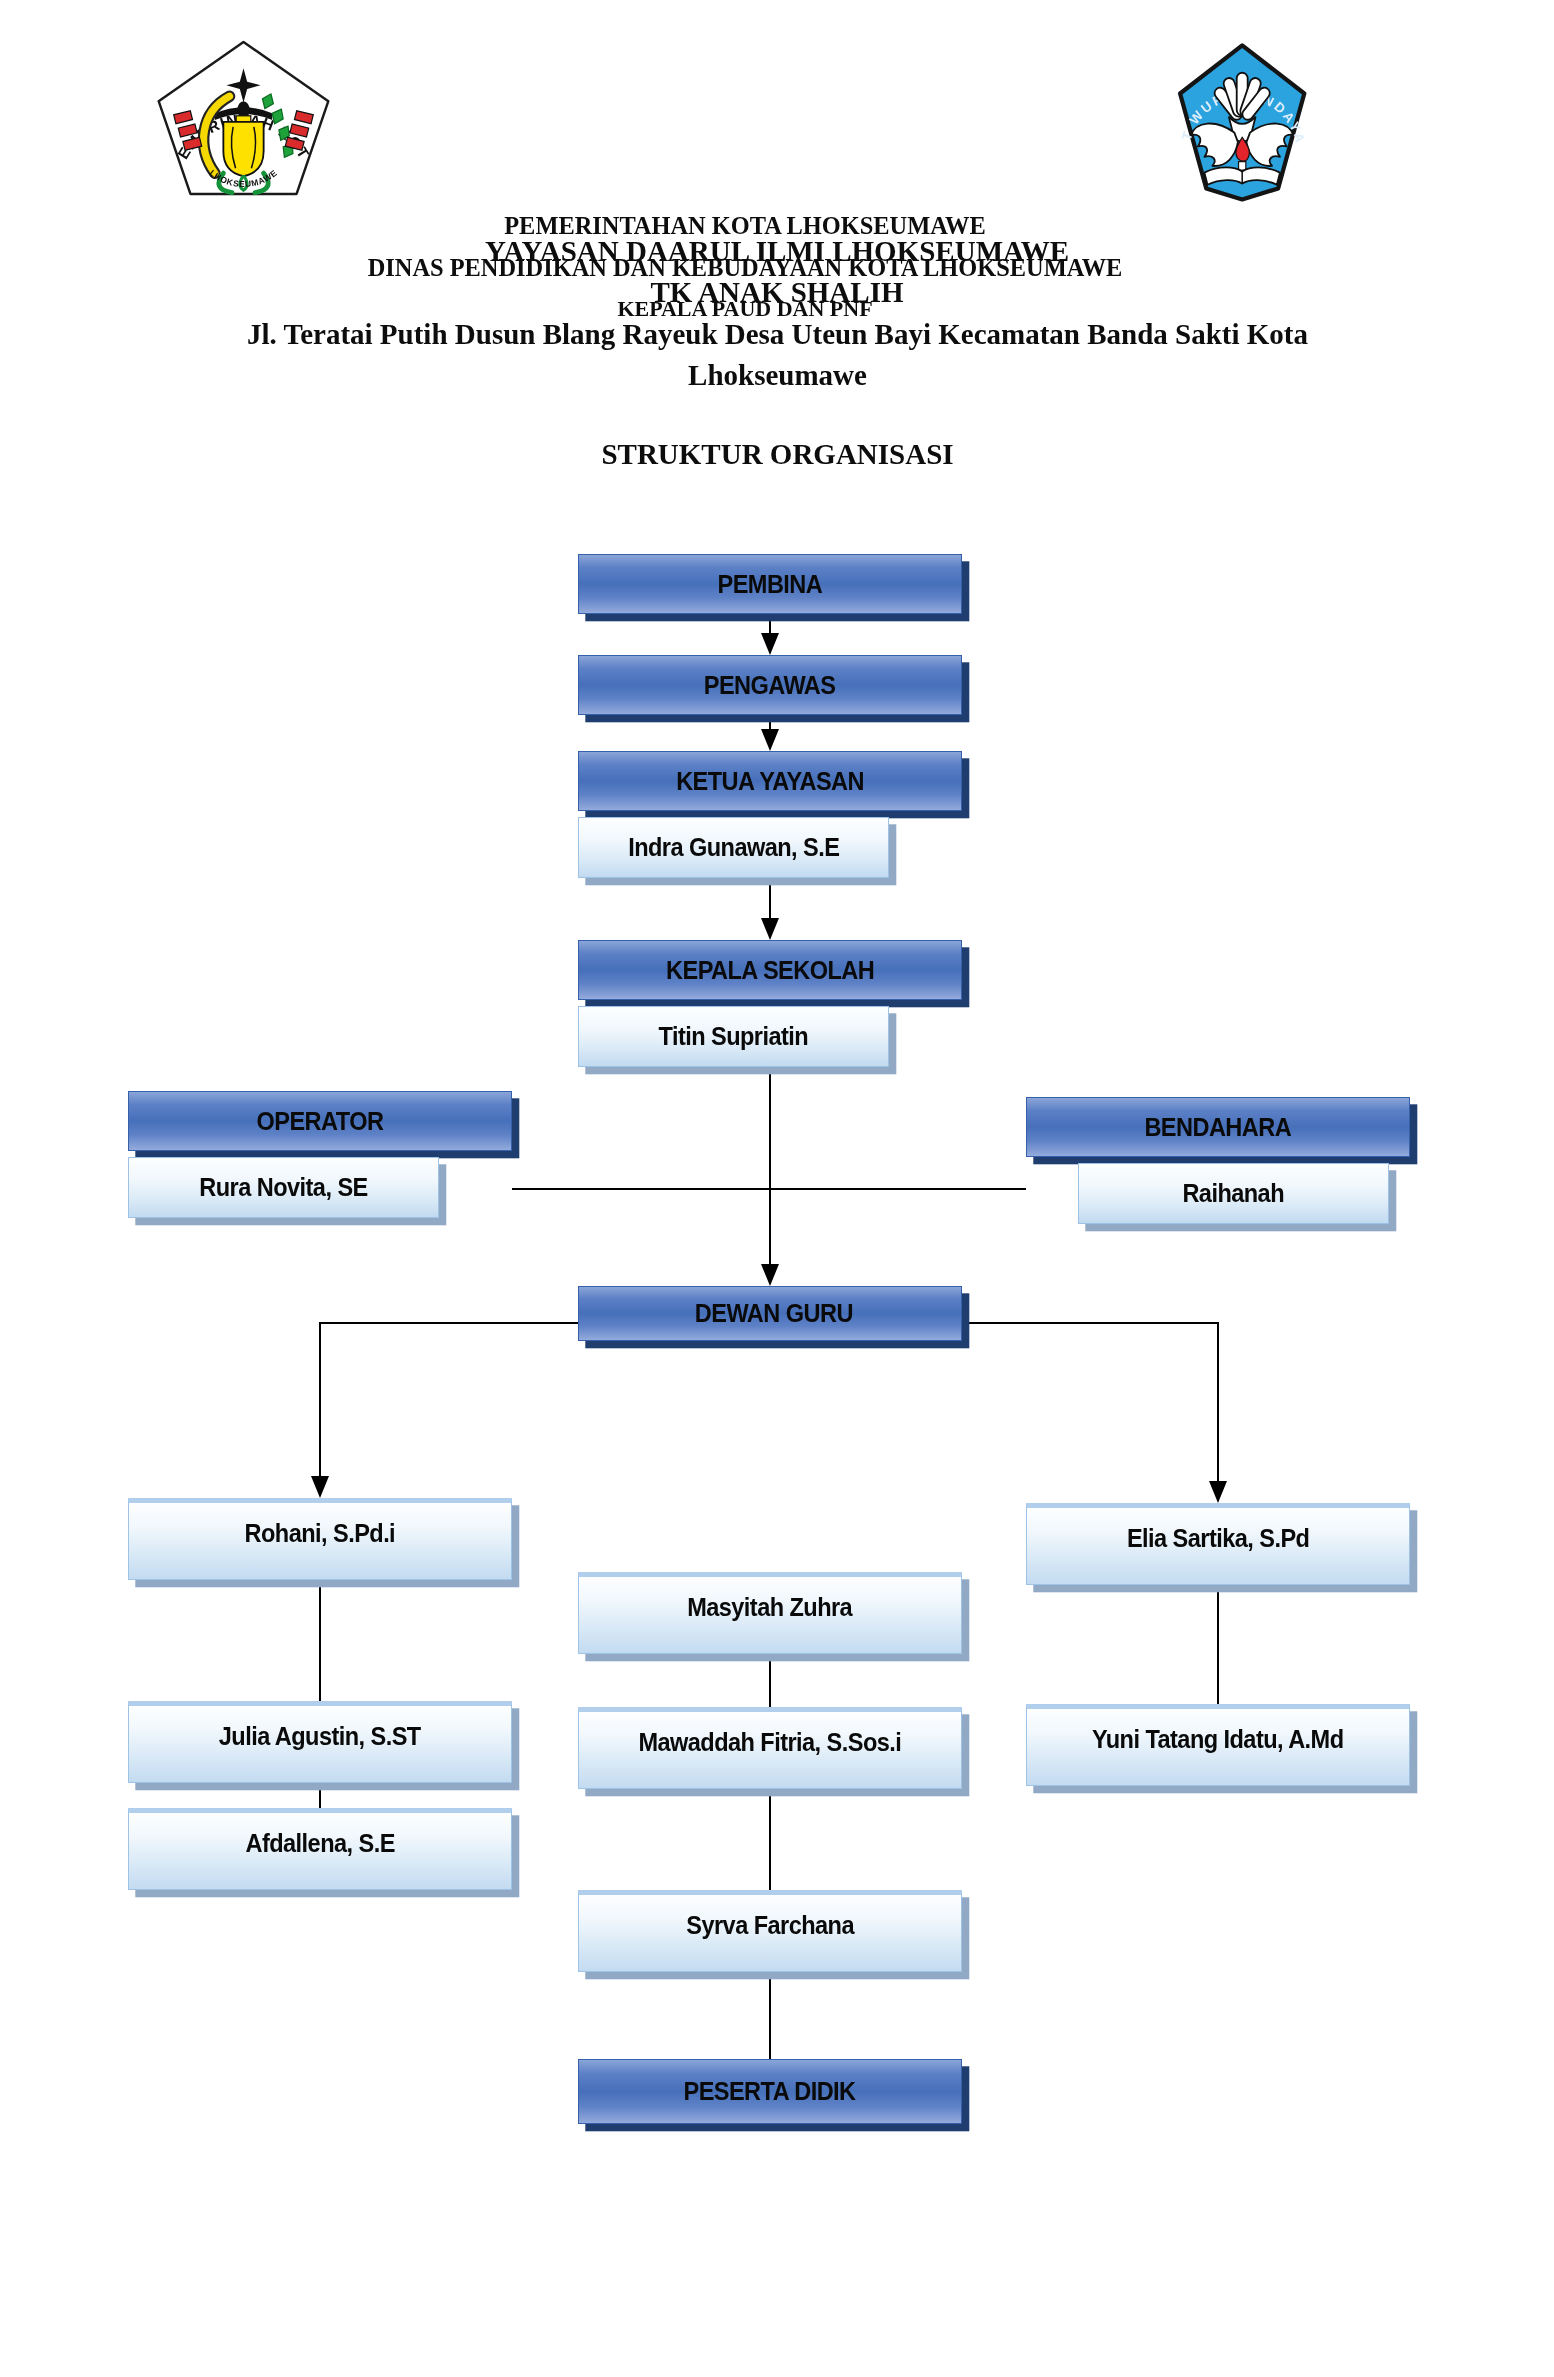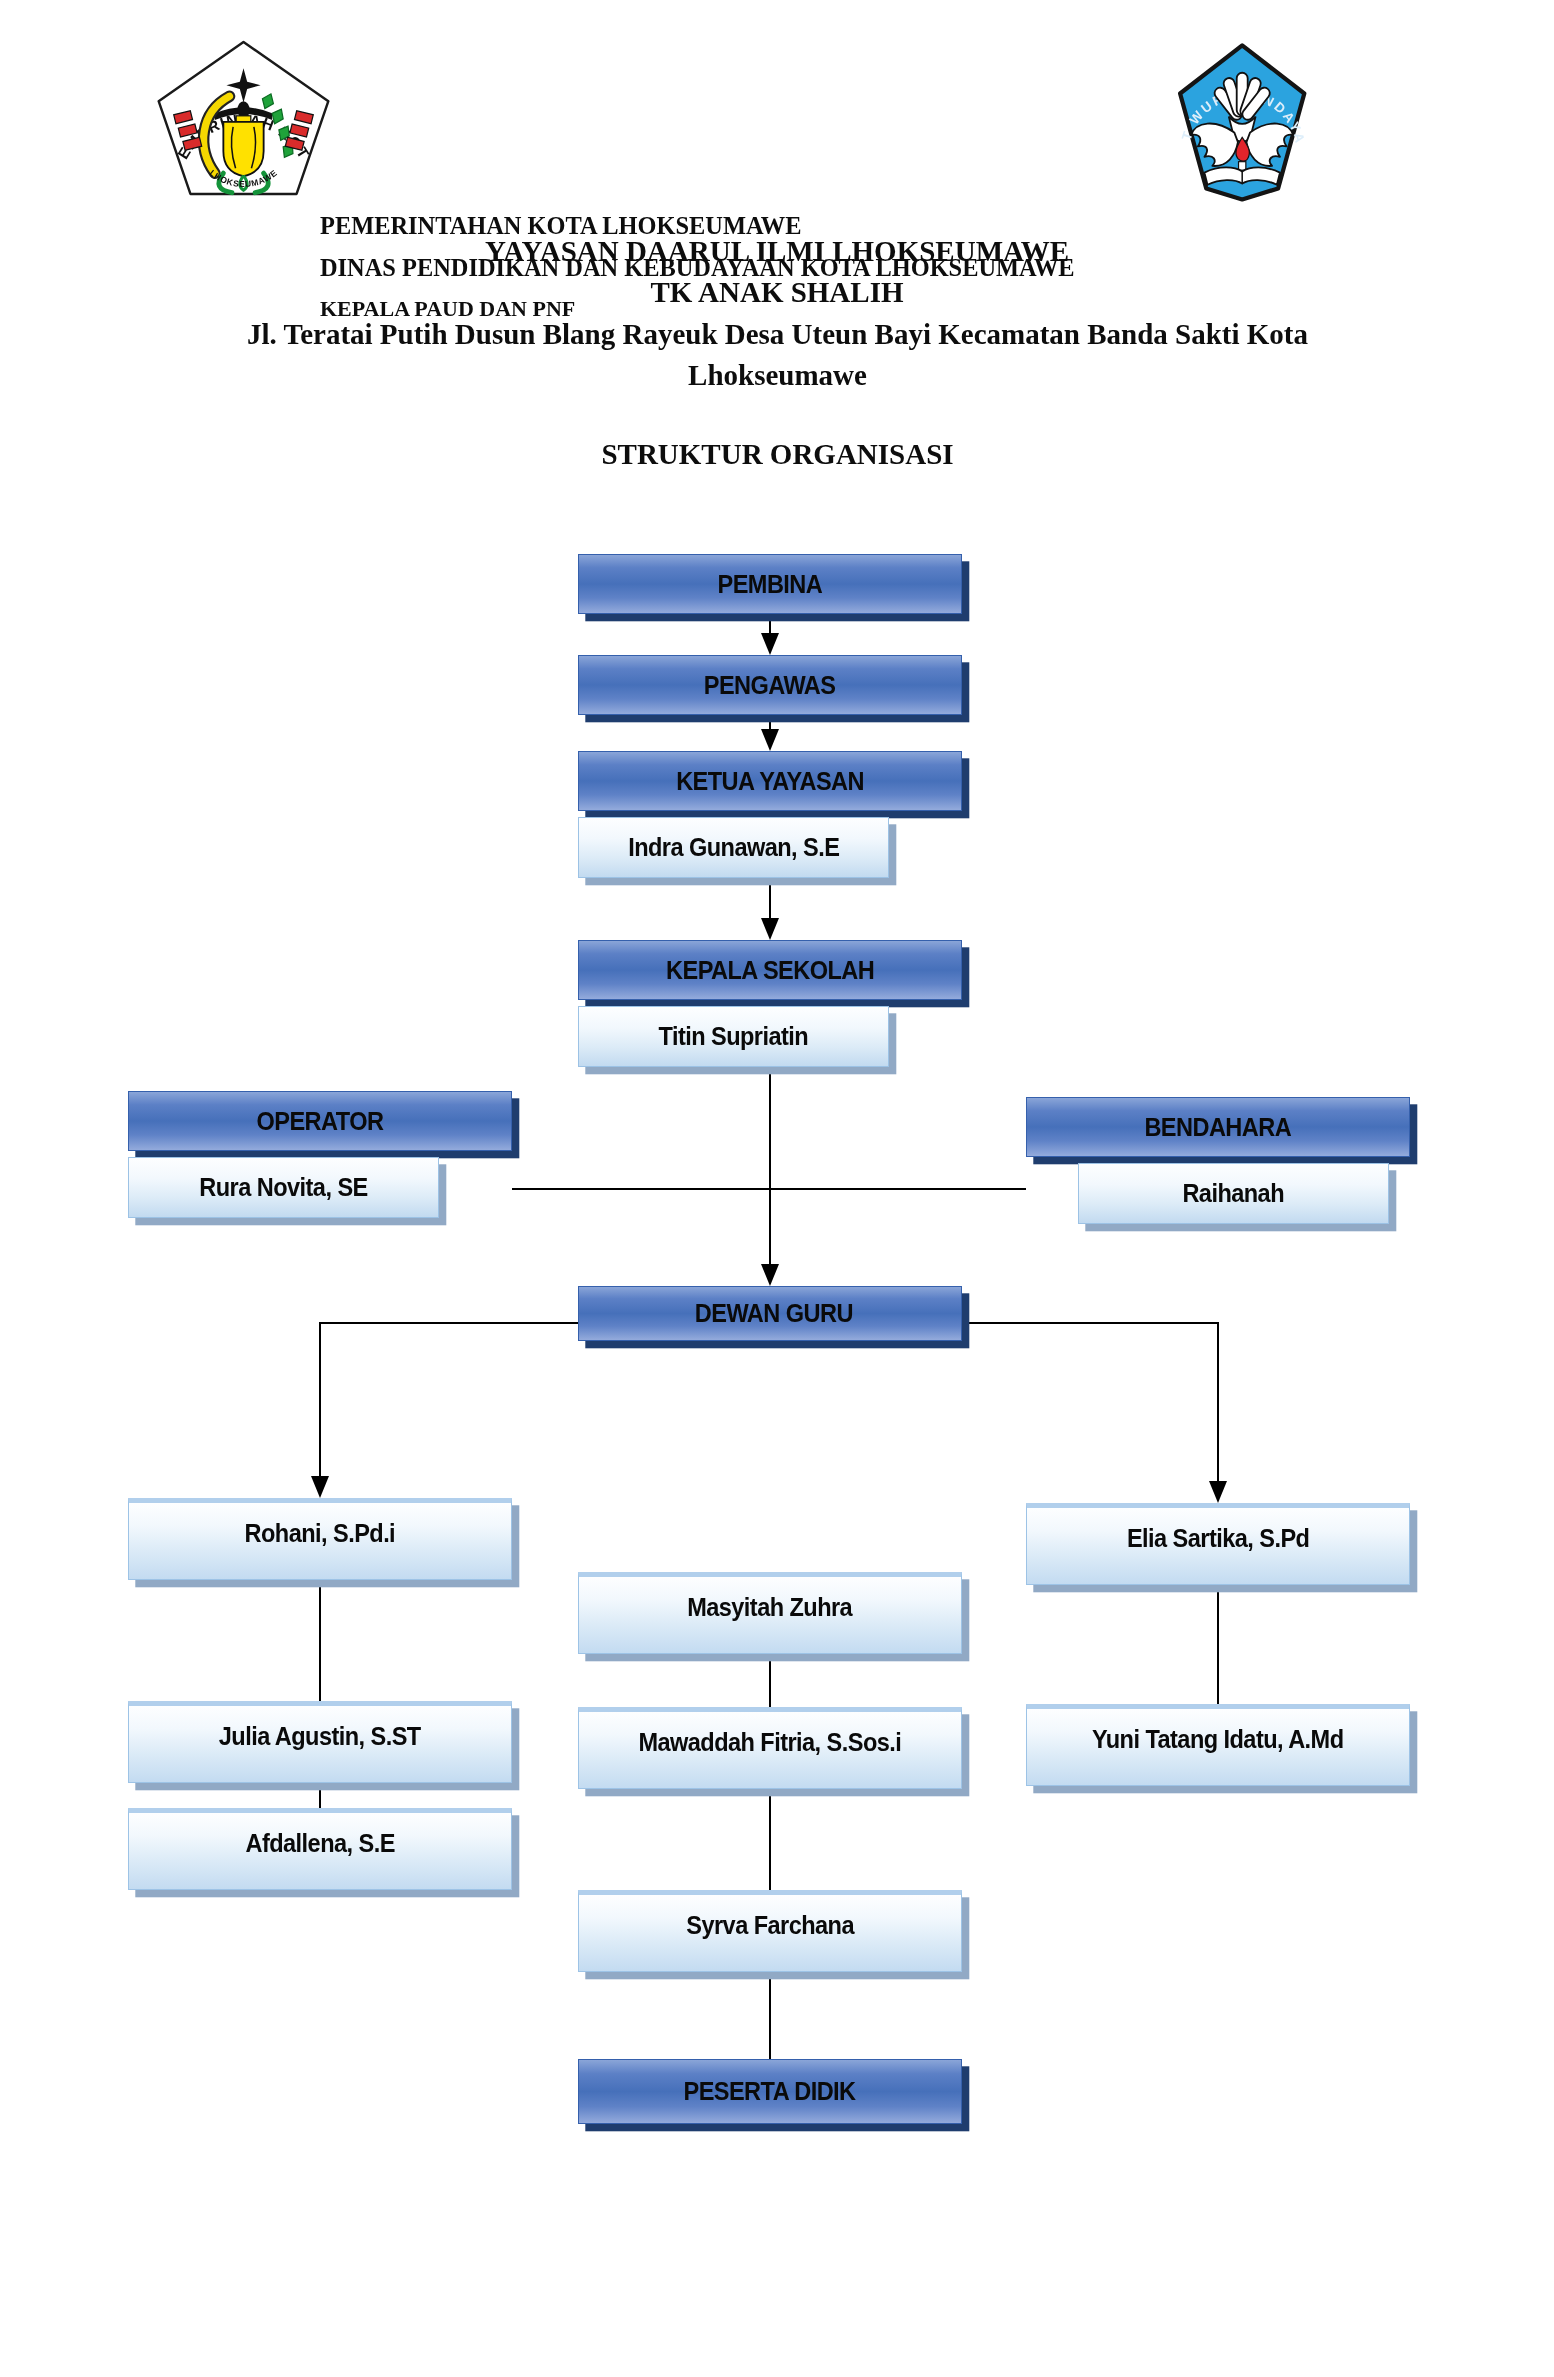--- a/index.html
+++ b/index.html
@@ -5,21 +5,21 @@
   * { margin:0; padding:0; box-sizing:border-box; }
   html,body { background:#ffffff; }
   body {
     width:1554px; height:2377px; position:relative;
     font-family:"Liberation Sans", sans-serif;
   }
   .abs { position:absolute; }
 
   
   .hdr-line {
-    position:absolute; left:320px; width:866px; text-align:left;
+    position:absolute; left:312px; width:866px; text-align:center;
     font-family:"Liberation Serif", serif; font-weight:bold; color:#0d0d0d;
   }
   .hdr-1, .hdr-2 { font-size:24.4px; }
   .hdr-3 { font-size:22px; }
 
   .title-line {
     position:absolute; left:46px; width:1463px; text-align:center;
     font-family:"Liberation Serif", serif; font-weight:bold; color:#0d0d0d;
     font-size:29px;
   }

